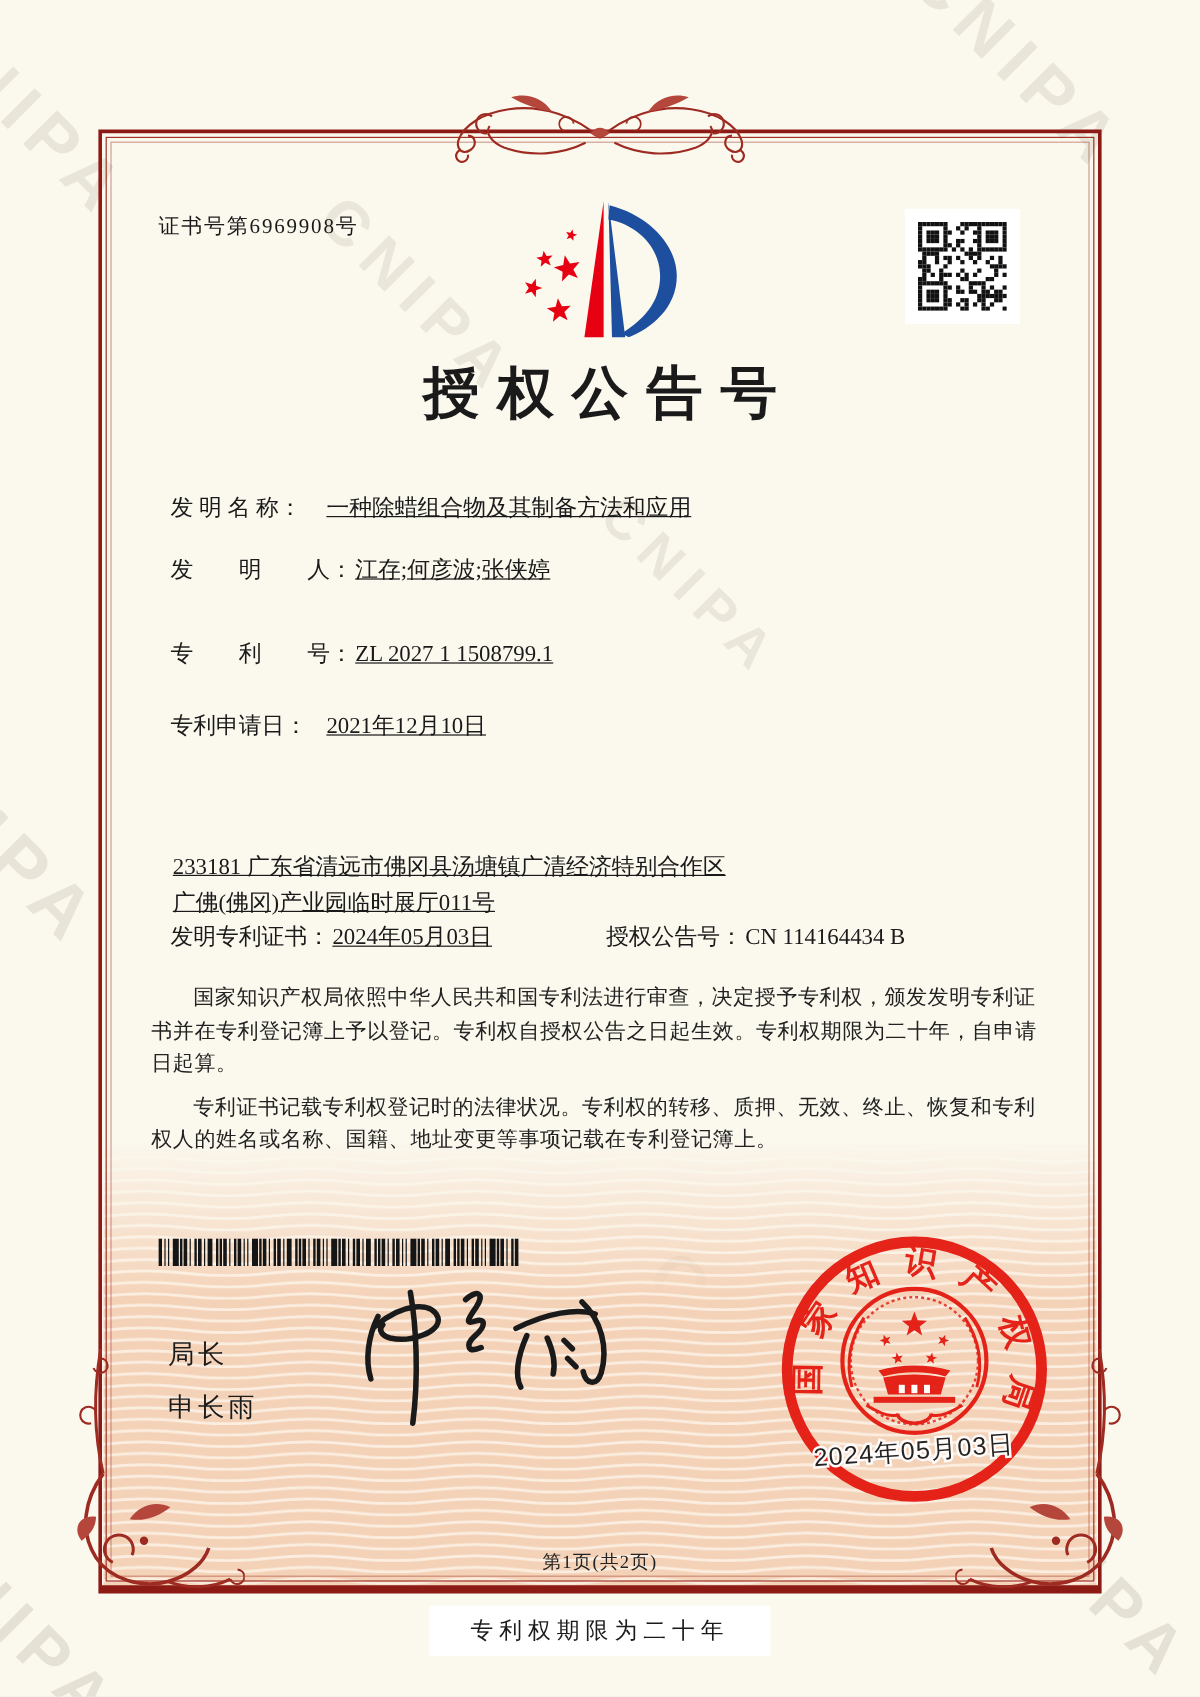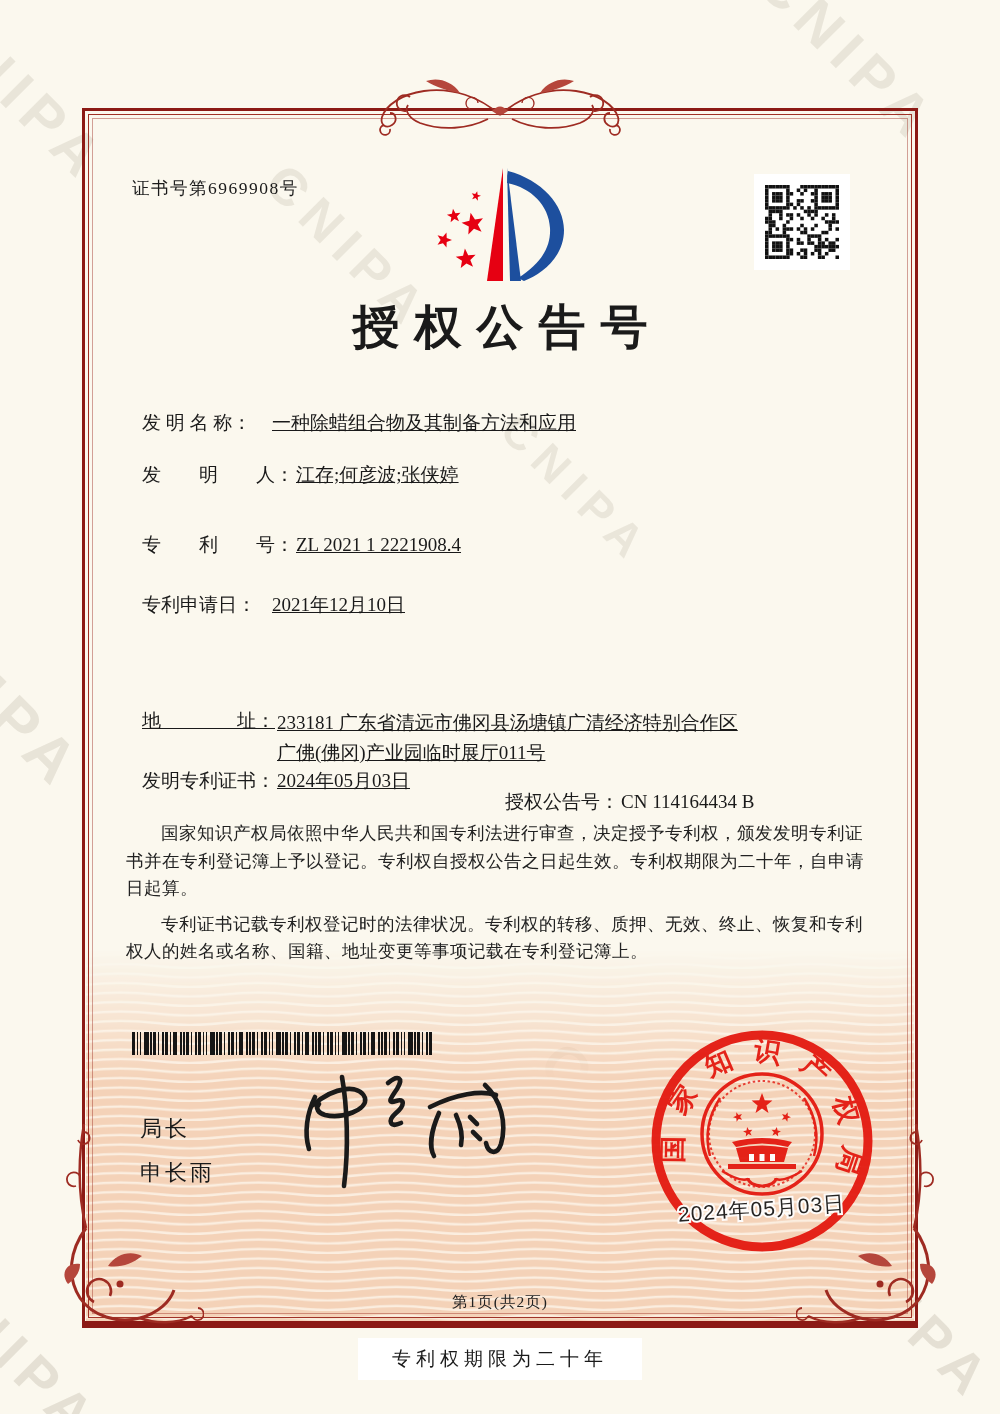--- a/index.html
+++ b/index.html
@@ -32,24 +32,24 @@
   .qr-box{left:754px;top:174px;width:96px;height:96px;background:#ffffff;}
   .title{
     left:0;top:296px;width:100%;text-align:center;font-size:47px;font-weight:bold;
     letter-spacing:15px;text-indent:15px;
   }
   .row{left:142px;font-size:19px;white-space:nowrap;text-decoration:underline;}
   .row .lbl{display:inline-block;min-width:128px;}
   .row .val{margin-left:2px;}
   .addr-row{white-space:normal;display:flex;}
   .addr-row .val{display:inline-block;width:478px;line-height:30px;margin-left:2px;vertical-align:top;}
-  .grant-no-lbl{position:absolute;left:363px;top:0;margin-top:21px;}
+  .grant-no-lbl{position:absolute;left:363px;top:0;}
   .paras{left:126px;top:820px;width:752px;font-size:17.5px;line-height:27.5px;
     letter-spacing:.5px;color:#222;}
-  .paras p{margin:0 0 8px 0;text-indent:2em;}
+  .paras p{margin:0 0 8px 0;text-indent:2em;font-family:Liberation Mono, monospace;}
   .barcode{left:132px;top:1032px;width:308px;height:23px;overflow:hidden;white-space:nowrap;font-size:0;}
   .barcode i{display:inline-block;height:23px;background:#151515;vertical-align:top;}
   .signer{left:140px;font-size:22px;letter-spacing:3px;font-family:"Liberation Sans","DejaVu Sans",sans-serif;}
   .pagenum{left:0;top:1292px;width:100%;text-align:center;font-size:15.5px;letter-spacing:1px;color:#222;}
   .footnote-wrap{left:0;top:1338px;width:100%;text-align:center;}
   .footnote{display:inline-block;background:#ffffff;padding:8px 34px;font-size:19px;letter-spacing:5px;}
   .seal-svg{left:637px;top:1016px;}
   .sig-svg{left:280px;top:1055px;}
   .orn{color:#9e2b22;}
 </style>
@@ -378,27 +378,26 @@
 
   <div class="abs title">授权公告号</div>
 
   <div class="abs row" style="top:410px">
     <span class="lbl">发 明 名 称：</span><span class="val">一种除蜡组合物及其制备方法和应用</span>
   </div>
   <div class="abs row" style="top:462px">
     <span class="lbl">发　　明　　人：</span><span class="val">江存;何彦波;张侠婷</span>
   </div>
   <div class="abs row" style="top:532px">
-    <span class="lbl">专　　利　　号：</span><span class="val">ZL 2021 1 2221908.4</span>
+    <span class="lbl">专　　利　　号：</span><span class="val">ZL 2027 1 1508799.1</span>
   </div>
   <div class="abs row" style="top:592px">
     <span class="lbl">专利申请日：</span><span class="val">2021年12月10日</span>
   </div>
   <div class="abs row addr-row" style="top:708px">
-    <span class="lbl">地　　　　址：</span>
       <span class="val">233181 广东省清远市佛冈县汤塘镇广清经济特别合作区广佛(佛冈)产业园临时展厅011号</span>
   </div>
   <div class="abs row" style="top:768px">
     <span class="lbl">发明专利证书：</span><span class="val">2024年05月03日</span>
     <span class="grant-no-lbl">
       <span>授权公告号：</span><span class="val">CN 114164434 B</span>
     </span>
   </div>
 
   <div class="abs paras">

